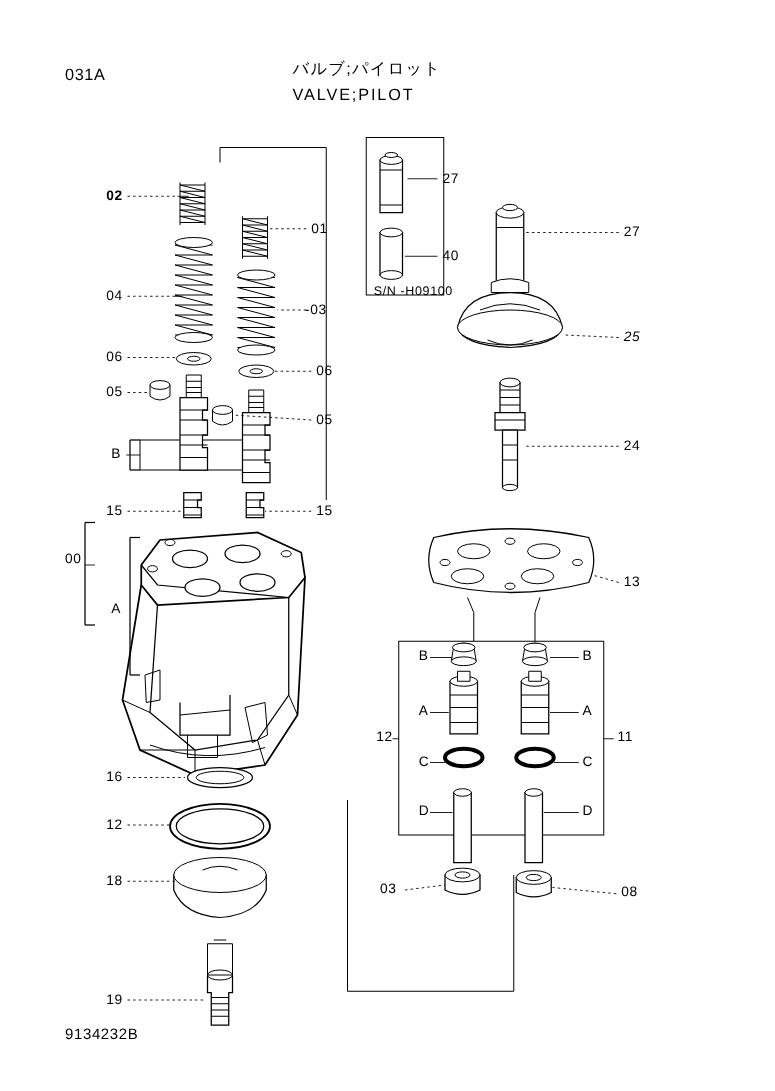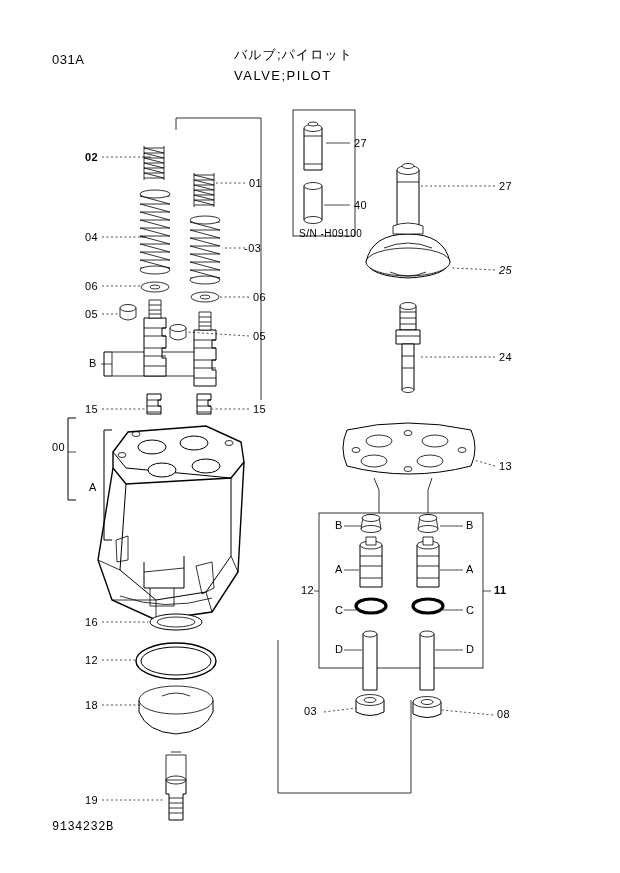--- a/index.html
+++ b/index.html
@@ -54,21 +54,20 @@
     top: 68px;
     font-size: 13px;
     letter-spacing: 1.5px;
   }
   .drawing-no {
     position: absolute;
     left: 36px;
     top: 820px;
     font-size: 12px;
     letter-spacing: 0.5px;
-    font-family: Liberation Mono, monospace;
   }
   .sn-note {
     position: absolute;
     left: 283px;
     top: 228px;
     font-size: 10px;
     letter-spacing: 0.5px;
   }
 </style>
 </head>
@@ -340,21 +339,21 @@
   <div class="lbl" style="left:338px; top:199px;">40</div>
   <div class="lbl" style="left:483px; top:180px;">27</div>
   <div class="lbl" style="left:483px; top:264px;font-style:italic;">25</div>
   <div class="lbl" style="left:483px; top:351px;">24</div>
   <div class="lbl" style="left:483px; top:460px;">13</div>
   <div class="lbl" style="left:319px; top:519px;">B</div>
   <div class="lbl" style="left:450px; top:519px;">B</div>
   <div class="lbl" style="left:319px; top:563px;">A</div>
   <div class="lbl" style="left:450px; top:563px;">A</div>
   <div class="lbl" style="left:285px; top:584px;">12</div>
-  <div class="lbl" style="left:478px; top:584px;font-weight:bold;">11</div>
+  <div class="lbl" style="left:478px; top:584px;">11</div>
   <div class="lbl" style="left:319px; top:604px;">C</div>
   <div class="lbl" style="left:450px; top:604px;">C</div>
   <div class="lbl" style="left:319px; top:643px;">D</div>
   <div class="lbl" style="left:450px; top:643px;">D</div>
   <div class="lbl" style="left:288px; top:705px;">03</div>
   <div class="lbl" style="left:481px; top:708px;">08</div>
 
 </div>
 
 </body></html>

